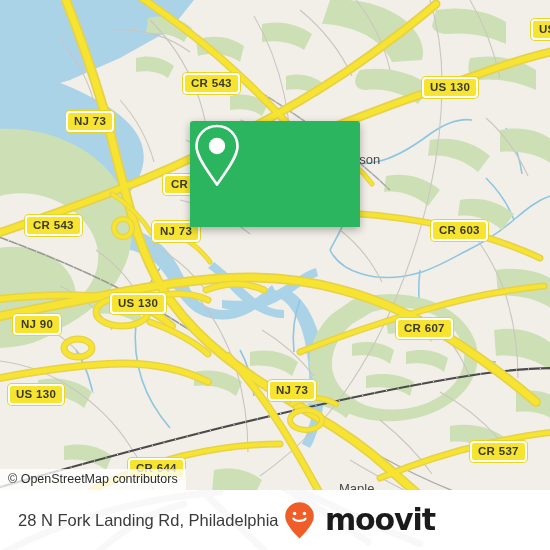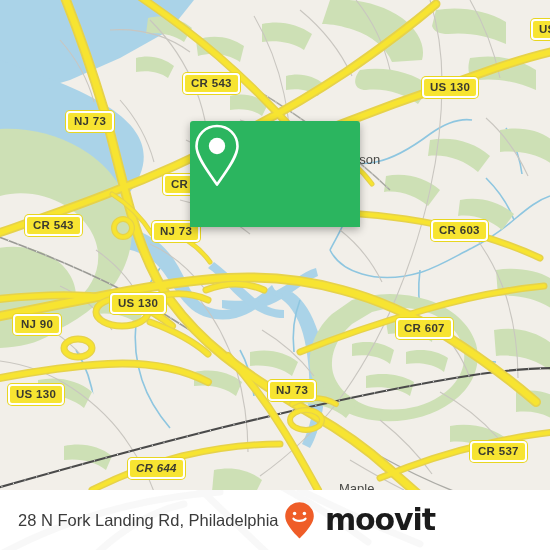--- a/index.html
+++ b/index.html
@@ -401,23 +401,24 @@
     <div class="shield" style="left:66px;top:111px;">NJ 73</div>
     <div class="shield" style="left:163px;top:143px;margin-top:31px;">CR</div>
     <div class="shield" style="left:25px;top:215px;">CR 543</div>
     <div class="shield" style="left:152px;top:221px;">NJ 73</div>
     <div class="shield" style="left:394px;top:220px;margin-left:37px;">CR 603</div>
     <div class="shield" style="left:110px;top:293px;">US 130</div>
     <div class="shield" style="left:13px;top:314px;">NJ 90</div>
     <div class="shield" style="left:396px;top:318px;">CR 607</div>
     <div class="shield" style="left:8px;top:384px;">US 130</div>
     <div class="shield" style="left:268px;top:380px;">NJ 73</div>
-    <div class="shield" style="left:128px;top:458px;font-style:italic;">CR 644</div>
+    <div class="shield" style="left:128px;top:458px;">CR 644</div>
     <div class="shield" style="left:470px;top:441px;">CR 537</div>
 
+    <div class="attrib">© OpenStreetMap contributors</div>
 
     <div class="card">
       <div class="card-top">
         <svg width="54" height="68" viewBox="0 0 54 68">
           <path d="M27 5 C15.5 5 6.5 14 6.5 25.3 C6.5 34 14 45 21 55 C23.5 58.6 25.8 61.8 27 63.6
                    C28.2 61.8 30.5 58.6 33 55 C40 45 47.5 34 47.5 25.3 C47.5 14 38.5 5 27 5 Z" fill="none" stroke="#ffffff" stroke-width="2.6" stroke-linejoin="round"></path>
           <circle cx="27" cy="25" r="8.2" fill="#ffffff"></circle>
         </svg>
       </div>
     </div>

